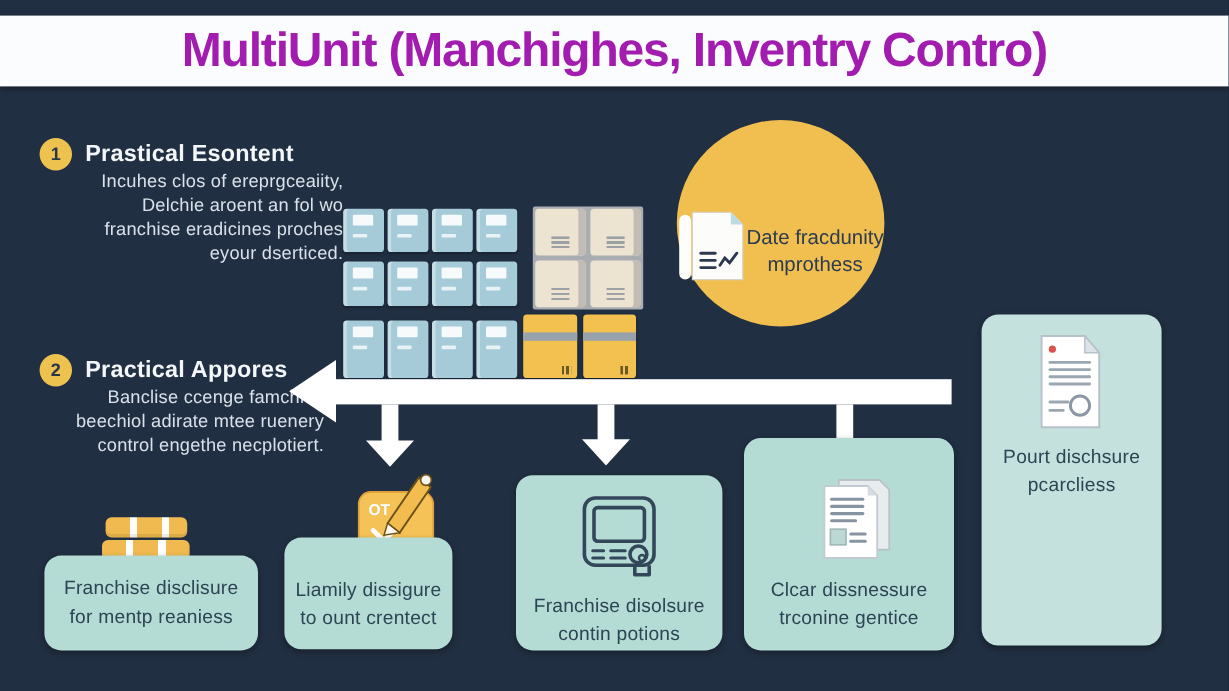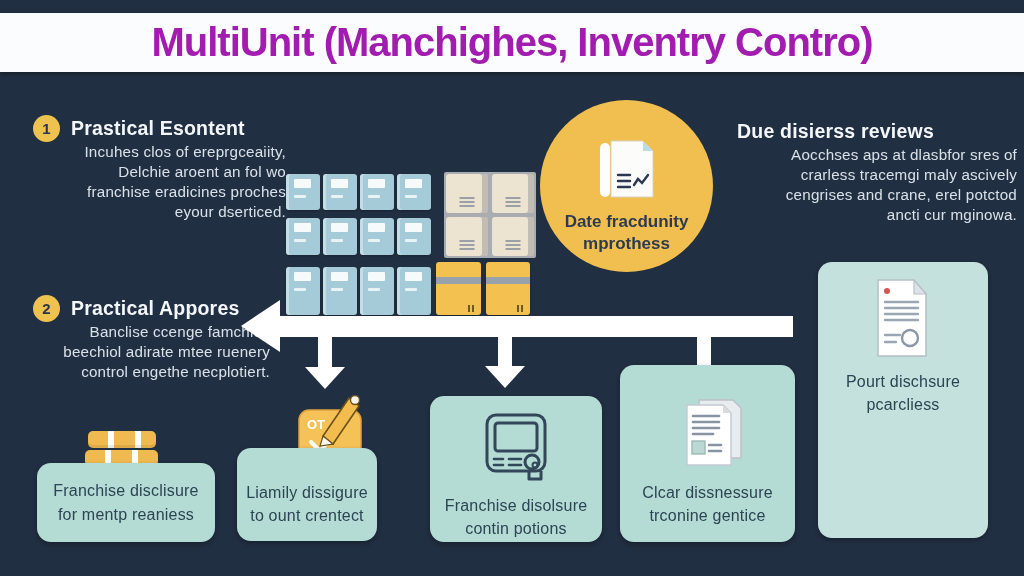--- a/index.html
+++ b/index.html
@@ -13,22 +13,22 @@
               box-shadow:0 2px 5px rgba(0,0,0,.35);}
   .header-title{font-size:40px;font-weight:800;color:#a21caf;letter-spacing:-1px;white-space:nowrap;}
 
   
   .badge{width:27px;height:27px;border-radius:50%;background:#eec24f;color:#29364b;
          font-size:15px;font-weight:bold;display:flex;align-items:center;justify-content:center;}
   .sec-heading{font-size:19.5px;font-weight:800;color:#f4f7fa;letter-spacing:.2px;}
   .sec-body{font-size:15.2px;color:#d9e1e9;line-height:1.32;white-space:pre-line;letter-spacing:.2px;text-align:right;}
 
   
-  .big-circle{left:540px;top:100px;width:173px;height:172px;border-radius:50%;background:#f0bf4f;
-              display:flex;flex-direction:column;align-items:center;padding-top:37px;box-sizing:border-box;font-weight:bold;}
+  .big-circle{left:564px;top:100px;width:173px;height:172px;border-radius:50%;background:#f0bf4f;
+              display:flex;flex-direction:row;align-items:center;padding-top:37px;box-sizing:border-box;}
   .circle-label{margin-top:10px;font-size:17px;color:#2c3b52;text-align:center;line-height:1.3;white-space:pre-line;}
 
   
   .blue-grid{left:286px;top:174px;display:flex;flex-direction:column;}
   .blue-row{display:flex;gap:3px;}
   .blue-row.r0{height:36px;margin-bottom:8px;}
   .blue-row.r1{height:37px;margin-bottom:12px;}
   .blue-row.r2{height:48px;}
   .bluebox{width:34px;background:#a6cbd8;border-radius:3px;position:relative;
            box-shadow:inset 3px 0 0 rgba(255,255,255,.35), 0 1px 2px rgba(0,0,0,.25);}
@@ -64,21 +64,21 @@
   
   .card{background:#b5dbd5;border-radius:14px;box-shadow:0 2px 5px rgba(0,0,0,.3);
         display:flex;flex-direction:column;align-items:center;box-sizing:border-box;}
   .card-label{font-size:16px;color:#2c4553;text-align:center;line-height:1.45;white-space:pre-line;letter-spacing:.2px;}
   .card1{left:37px;top:463px;width:178px;height:79px;justify-content:center;}
   .card2{left:237px;top:448px;width:140px;height:93px;justify-content:flex-end;padding-bottom:14px;}
   .card3{left:430px;top:396px;width:172px;height:146px;padding-top:16px;}
   .card3 .card-label{margin-top:10px;}
   .card4{left:620px;top:365px;width:175px;height:177px;padding-top:32px;}
   .card4 .card-label{margin-top:14px;}
-  .card5{left:818px;top:262px;width:170px;height:276px;background:#c4e1dd;padding-top:16px;}
+  .card5{left:818px;top:262px;width:150px;height:276px;background:#c4e1dd;padding-top:16px;}
   .card5 .card-label{margin-top:10px;}
 
   
   .coins{left:85px;top:431px;width:73px;}
   .coin-bar{height:17px;border-radius:5px;
      background:linear-gradient(90deg,#f1ba50 0 20px,#ffffff 20px 26px,#f1ba50 26px 47px,#ffffff 47px 53px,#f1ba50 53px);
      box-shadow:inset 0 -3px 0 rgba(0,0,0,.08);}
   .coin-bar.top{width:68px;margin-left:3px;}
   .coin-bar.bottom{width:73px;margin-top:2px;}
 
@@ -99,25 +99,20 @@
 Delchie aroent an fol wo
 franchise eradicines proches
 eyour dserticed.</div>
 
   <div class="abs badge" style="left:33px;top:295px;">2</div>
   <div class="abs sec-heading" style="left:71px;top:297px;">Practical Appores</div>
   <div class="abs sec-body" style="left:20px;top:322px;width:250px;">Banclise ccenge famchies
 beechiol adirate mtee ruenery
 control engethe necplotiert.</div>
 
-  <div class="abs sec-heading" style="left:737px;top:120px;">Due disierss reviews</div>
-  <div class="abs sec-body" style="left:737px;top:145px;width:280px;">Aocchses aps at dlasbfor sres of
-crarless tracemgi maly ascively
-cengrises and crane, erel potctod
-ancti cur mginowa.</div>
 
   <div class="abs big-circle">
     <svg width="58" height="64" viewBox="0 0 58 64">
       <rect x="2" y="6" width="10" height="54" rx="5" fill="#fdfdfc"></rect>
       <path d="M13 4 h32 l10 10 v46 h-42 z" fill="#fcfcfb" stroke="#d8d2c2" stroke-width="1"></path>
       <path d="M45 4 l10 10 h-10 z" fill="#bcdce4"></path>
       <g stroke="#2b3850" stroke-width="2.4" fill="none" stroke-linecap="round">
         <line x1="20" y1="38" x2="32" y2="38"></line>
         <line x1="20" y1="44" x2="32" y2="44"></line>
         <line x1="20" y1="50" x2="32" y2="50"></line>

